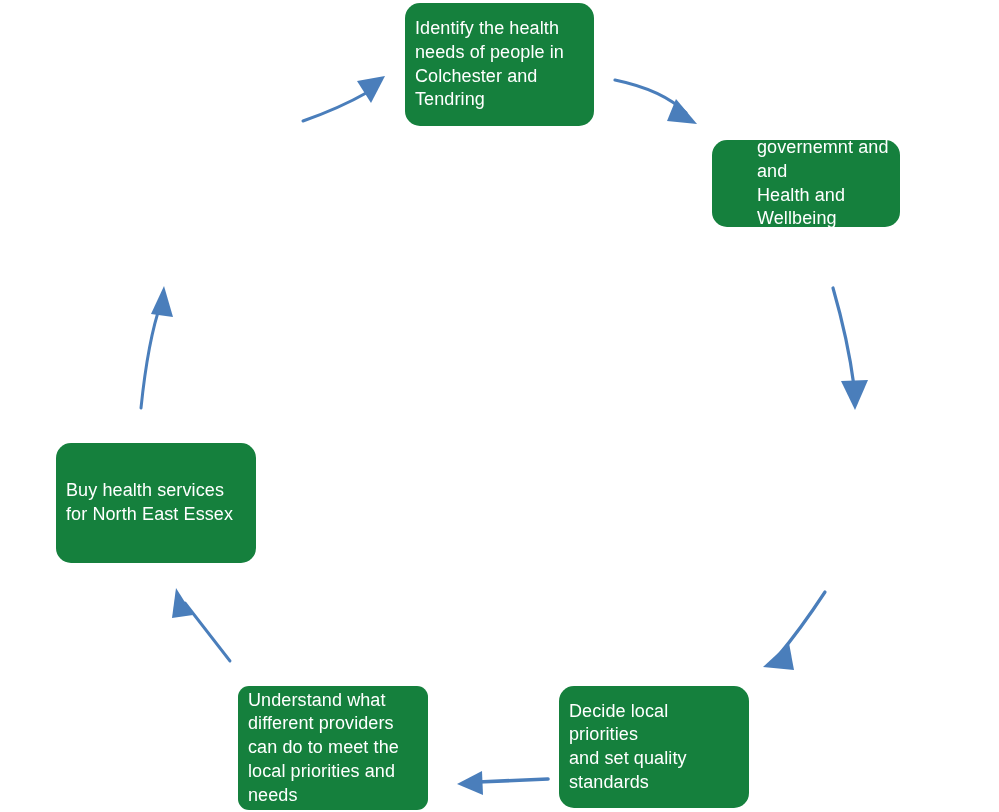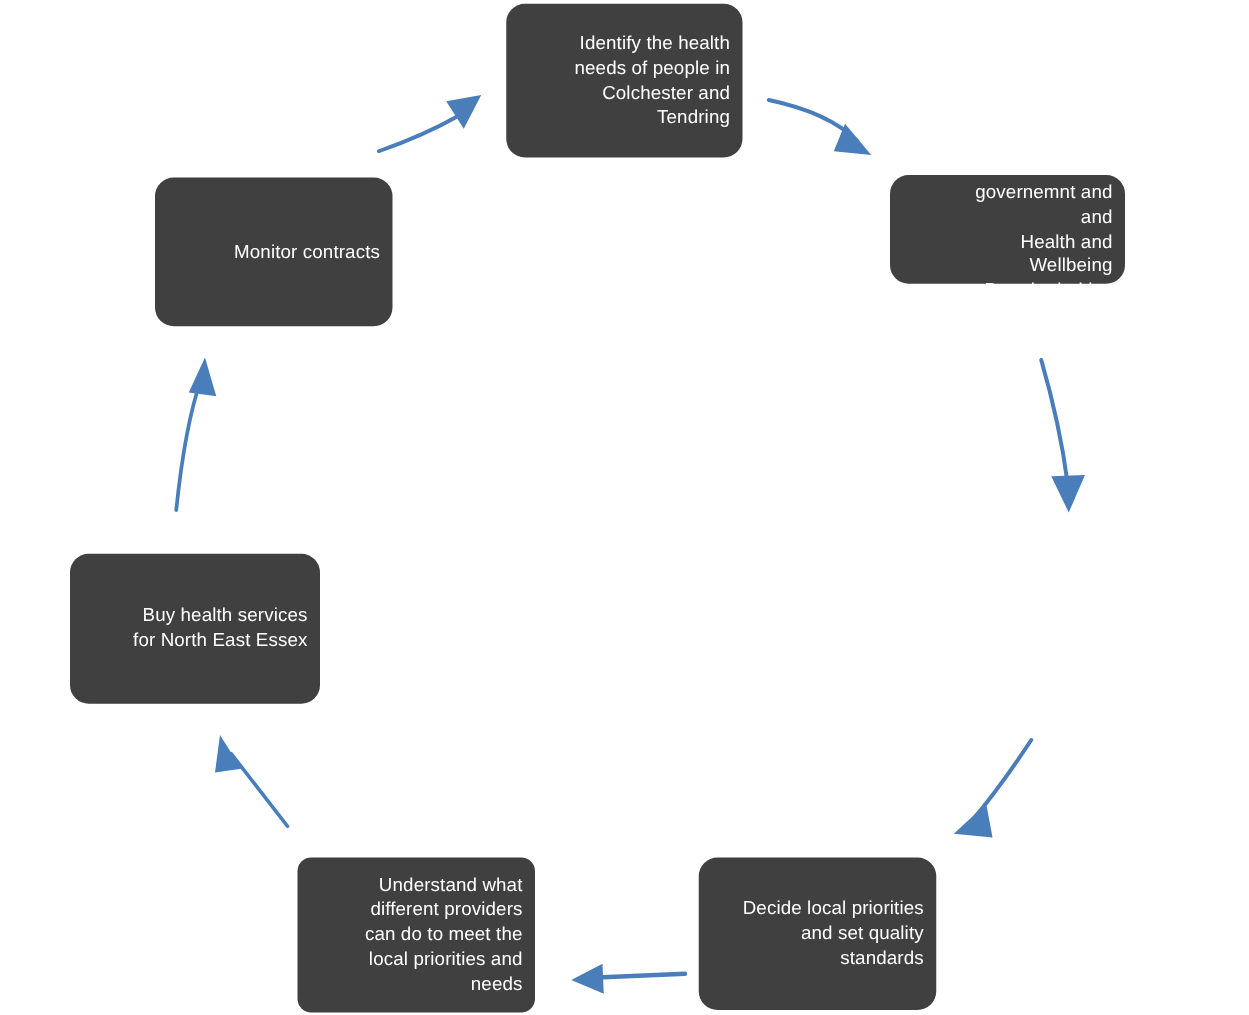--- a/index.html
+++ b/index.html
@@ -23,28 +23,28 @@
     position: absolute;
     left: 0;
     top: 0;
     width: 999px;
     height: 812px;
     pointer-events: none;
   }
   .node {
     position: absolute;
     box-sizing: border-box;
-    background: #404040;
+    background: #15803d;
     border-radius: 15px;
     color: #ffffff;
     display: flex;
     align-items: center;
     justify-content: center;
-    text-align: right;
-    font-size: 15px;
+    text-align: left;
+    font-size: 18px;
     line-height: 1.32;
     padding: 4px 10px;
     letter-spacing: 0.1px;
   }
   .node-label {
     white-space: pre-line;
     display: block;
     width: 100%;
   }
 
@@ -127,17 +127,14 @@
 can do to meet the
 local priorities and
 needs</span>
   </div>
 
   <div class="node" id="node-buy">
     <span class="node-label">Buy health services
 for North East Essex</span>
   </div>
 
-  <div class="node" id="node-monitor">
-    <span class="node-label">Monitor contracts</span>
-  </div>
 
 </div>
 
 </body></html>

